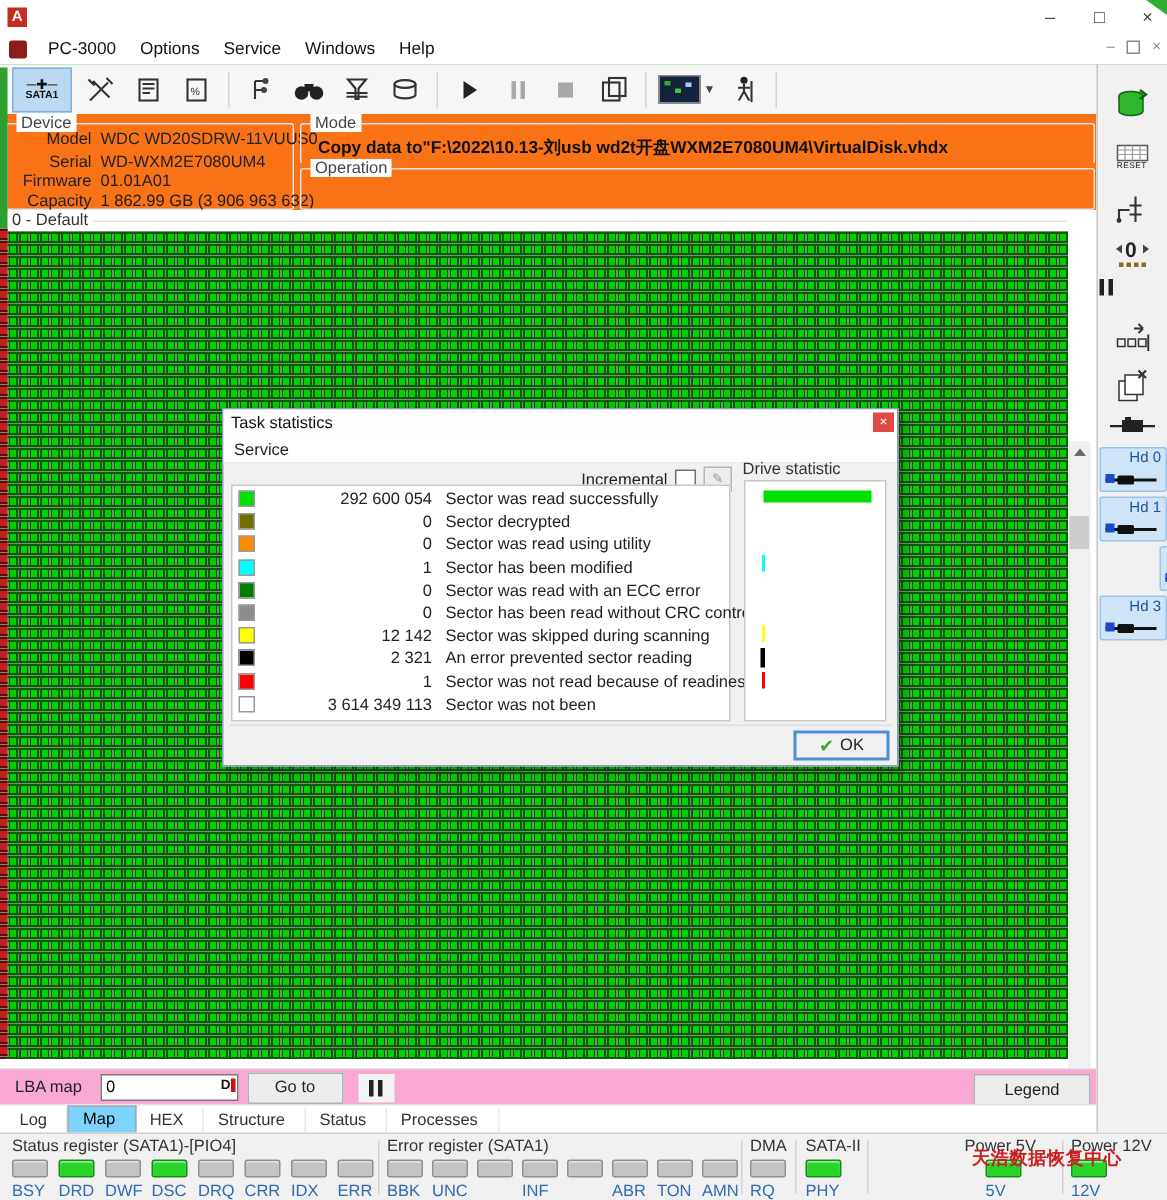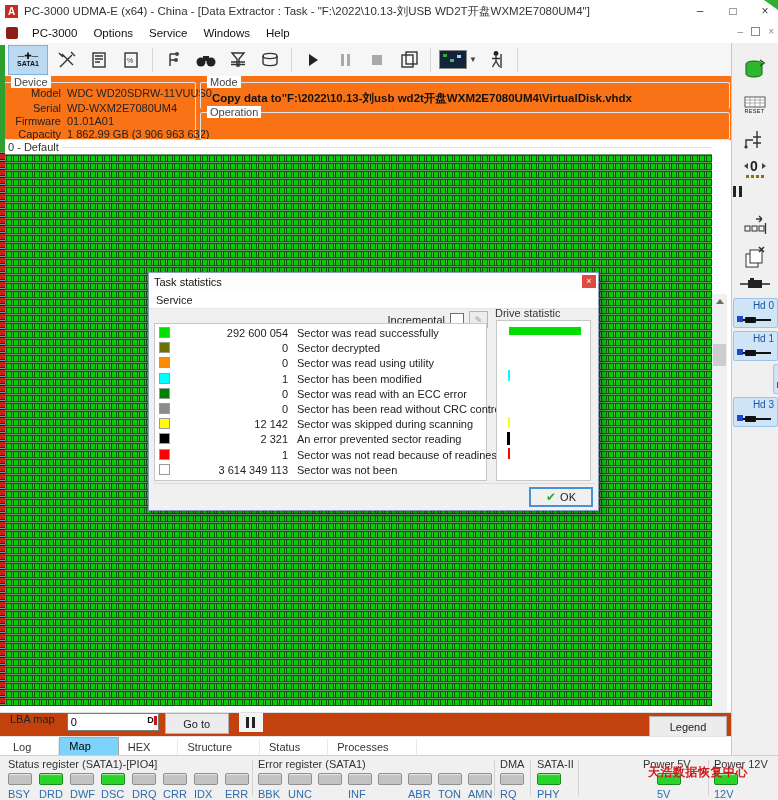--- a/index.html
+++ b/index.html
@@ -78,32 +78,32 @@
   .slab{margin-left:9px;white-space:nowrap}
   .drivegrp{position:absolute;left:344px;top:34px;width:99px;height:174px}
   .drivetitle{position:absolute;left:2px;top:0;color:#333}
   .drivepanel{position:absolute;left:3px;top:13px;right:1px;bottom:0;background:#fff;border:1px solid #c7c7c7}
   .dmark{position:absolute}
   .okbtn{position:absolute;left:380px;top:214px;width:64px;height:20px;background:#f0f0f0;border:2px solid #4a90d9;
          display:flex;align-items:center;justify-content:center;gap:4px;box-sizing:border-box}
   .okcheck{color:#2faa2f;font-size:12px;line-height:12px}
   .dlg-sep{position:absolute;left:4px;right:4px;top:210px;height:1px;background:#dcdcdc}
   
-  .lbabar{left:0;top:712px;width:731px;height:24px;background:#c2410c;border-top:1px solid #e0e0e0;display:flex;align-items:flex-start}
+  .lbabar{left:0;top:712px;width:731px;height:24px;background:#f9a8d4;border-top:1px solid #e0e0e0;display:flex;align-items:center}
   .lbainput{width:90px;height:16px;border:1px solid #7a7a7a;background:#fff;margin-left:12px;position:relative;display:flex;align-items:center}
   .lbainput input{border:none;outline:none;width:70px;font-size:11px;padding-left:3px;font-family:inherit}
   .dicn{position:absolute;right:1px;top:1px;font-size:9px;font-weight:bold;color:#111}
   .dicn i{display:inline-block;width:3px;height:9px;background:#c11;vertical-align:middle}
   .btn{background:#ececec;border:1px solid #b0b0b0;display:flex;align-items:center;justify-content:center;color:#222}
   .goto-btn{width:62px;height:19px;margin-left:6px}
   .lba-pause{width:24px;height:19px;margin-left:10px;background:#f3f3f3;border:none}
   .lba-pause i{background:#222;height:11px}
   .legend-btn{position:absolute;right:4px;top:3px;width:76px;height:19px}
   .tabbar{left:0;top:736px;width:731px;height:19px;background:#fff;border-top:1px solid #e4e4e4;display:flex;align-items:flex-end}
-  .tab{padding:2px 27px 3px 9px;color:#333;border-right:1px solid #e8e8e8}
+  .tab{padding:2px 13px 3px 9px;color:#333;border-right:1px solid #e8e8e8}
   .tab.active{background:#7dd3fc;border:1px solid #a8a8a8;border-bottom:none;font-size:11px;color:#000;padding-bottom:4px}
   
   .statusbar{left:0;top:755px;width:778px;height:45px;background:#f0f0f0;border-top:1px solid #cfcfcf}
   .grptitle{color:#333;margin-bottom:3px;white-space:nowrap}
   .ledrow{display:flex}
   .led{width:31px;display:flex;flex-direction:column;align-items:flex-start}
   .lbox{width:22px;height:10px;background:#c3c3c3;border:1px solid #8f8f8f;border-radius:2px;box-shadow:inset 0 1px 1px rgba(255,255,255,.6)}
   .lbox.on{background:#27d427;border-color:#1a8a1a}
   .llab{color:#2f6bad;margin-top:3px}
   .sdiv{position:absolute;top:760px;width:1px;height:36px;background:#d2d2d2}
@@ -118,21 +118,20 @@
   .hdglyph .sq{position:absolute;left:0;top:0;width:6px;height:6px;background:#1d49c9}
   .hdglyph .blob{position:absolute;left:8px;top:1px;width:11px;height:6px;background:#111;border-radius:1px}
   .hdglyph .line{position:absolute;left:0;top:3px;width:34px;height:1.5px;background:#111}
   .pauseglyph i{display:inline-block;width:3px;height:11px;background:#222;margin:0 1.5px}
 </style>
 </head>
 <body>
 
 <div class="abs titlebar">
   <div class="appicon">A</div>
-  <div class="titletext">PC-3000 UDMA-E (x64) - China - [Data Extractor : Task - "F:\2022\10.13-刘USB WD2T开盘WXM2E7080UM4"]</div>
 </div>
 <div class="wctrl" style="left:683px">–</div>
 <div class="wctrl" style="left:716px">□</div>
 <div class="wctrl" style="left:748px">×</div>
 <div class="corner-green"></div>
 
 <div class="abs menubar">
   <span class="menuicon"></span>
   <span class="menu-item">PC-3000</span>
   <span class="menu-item">Options</span>

